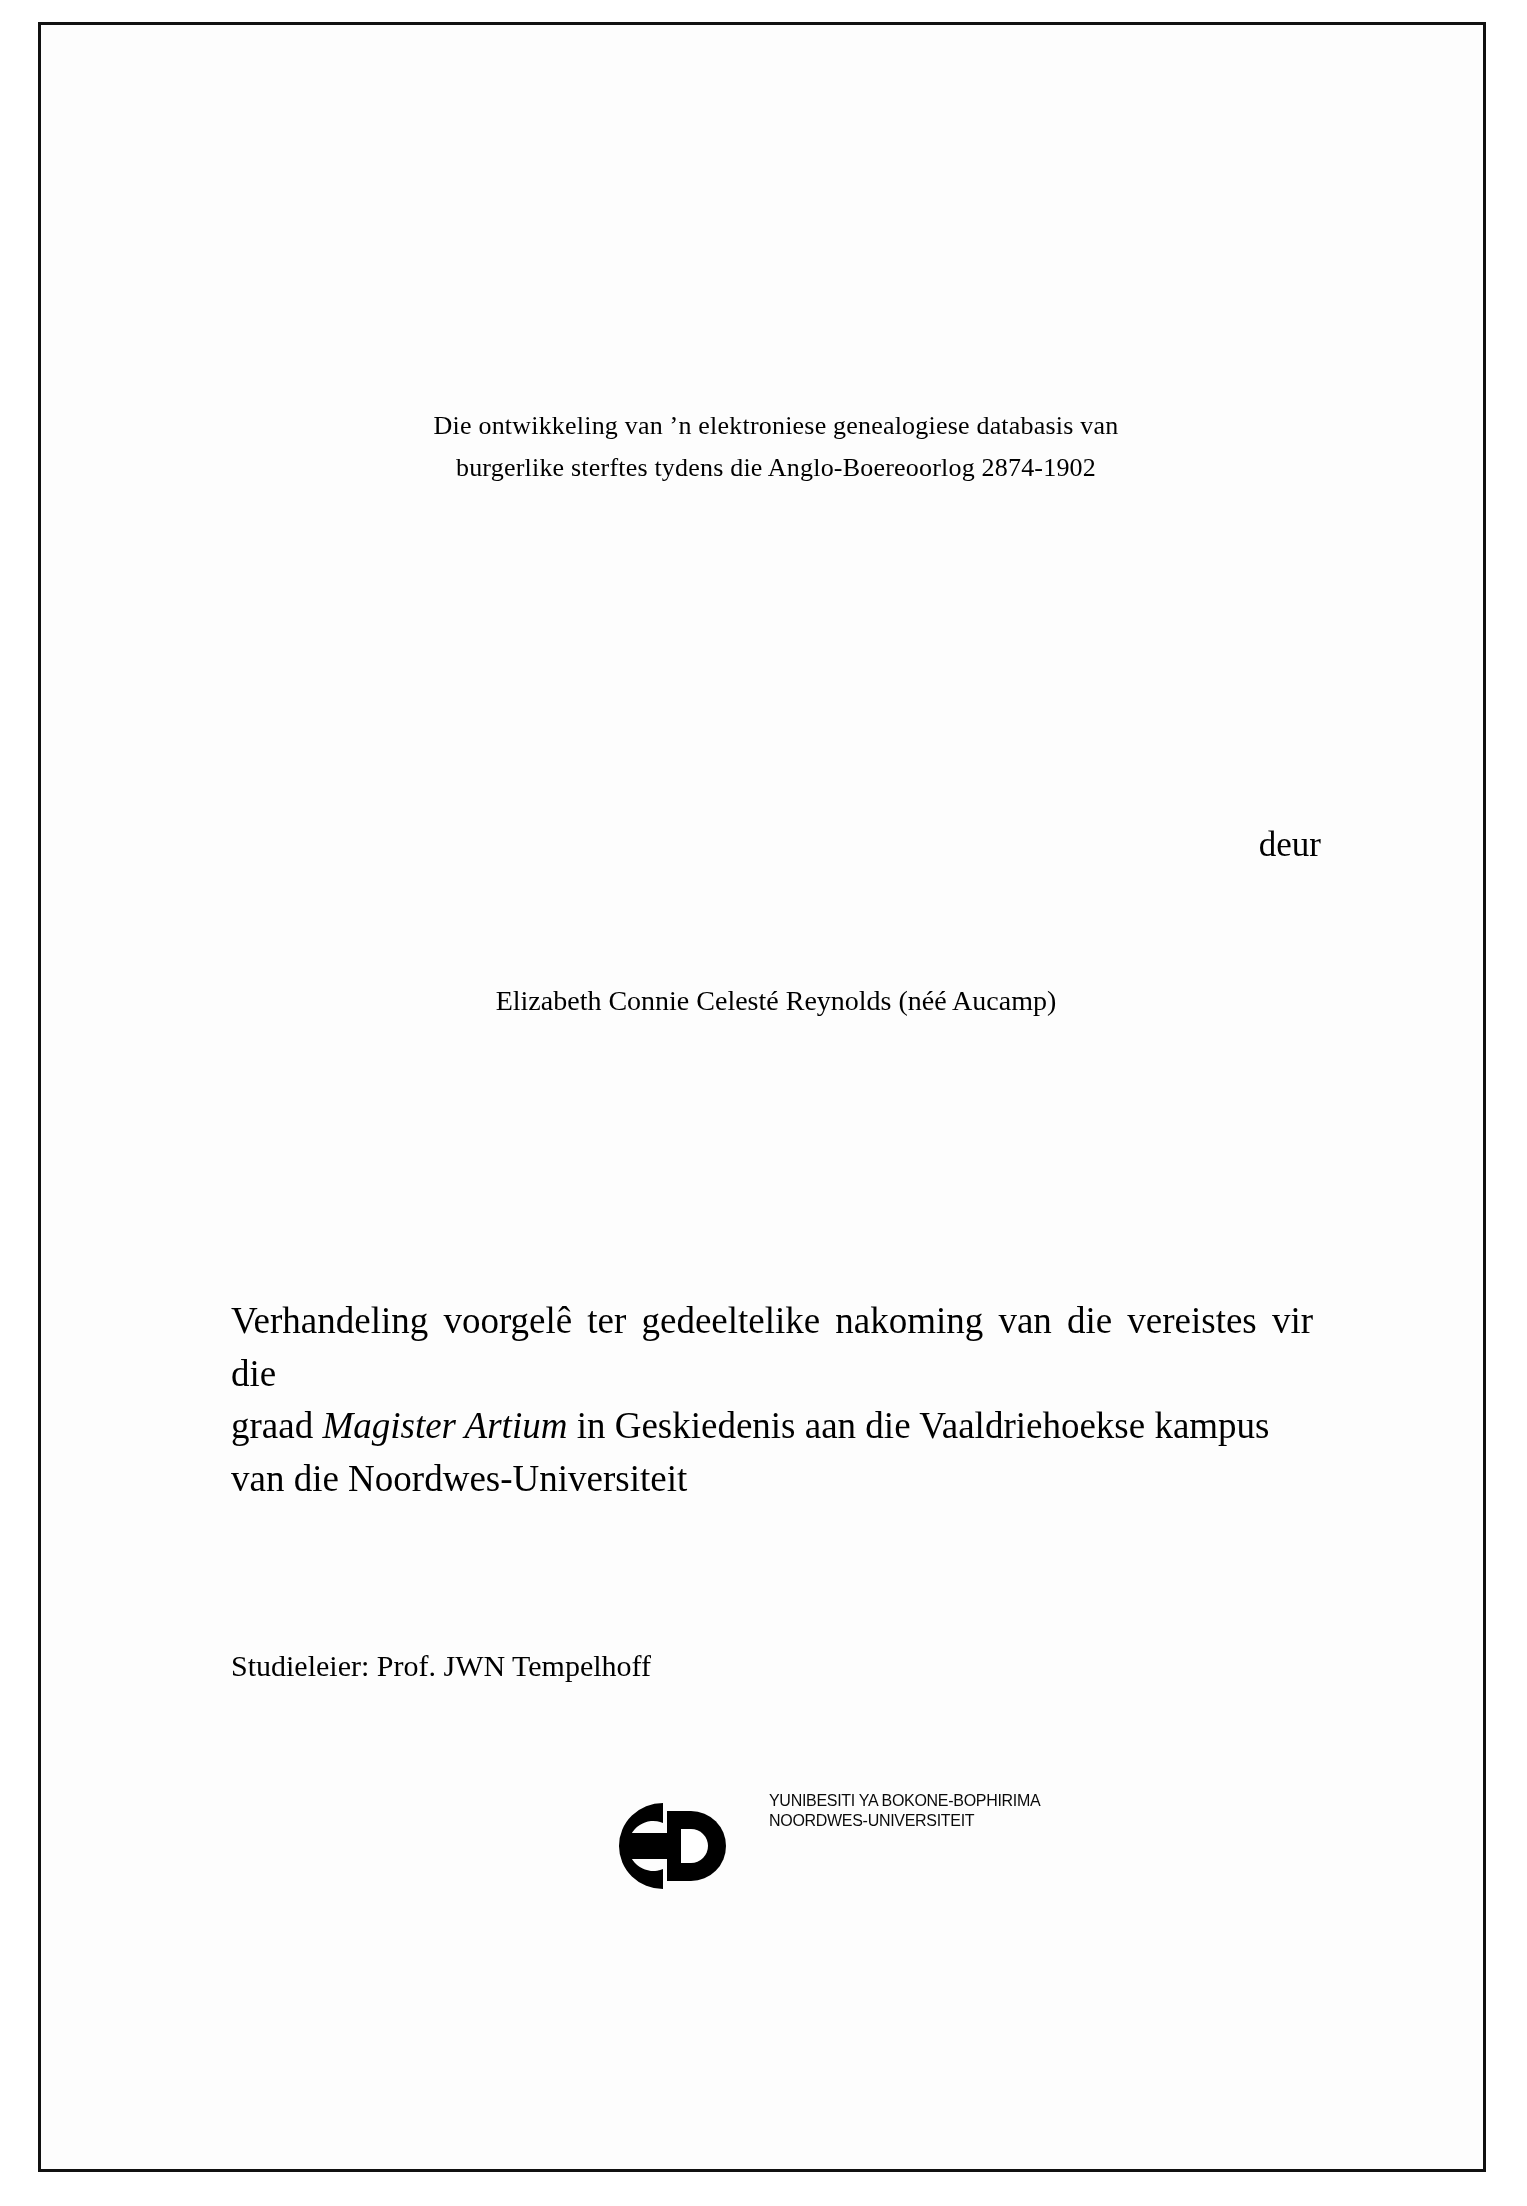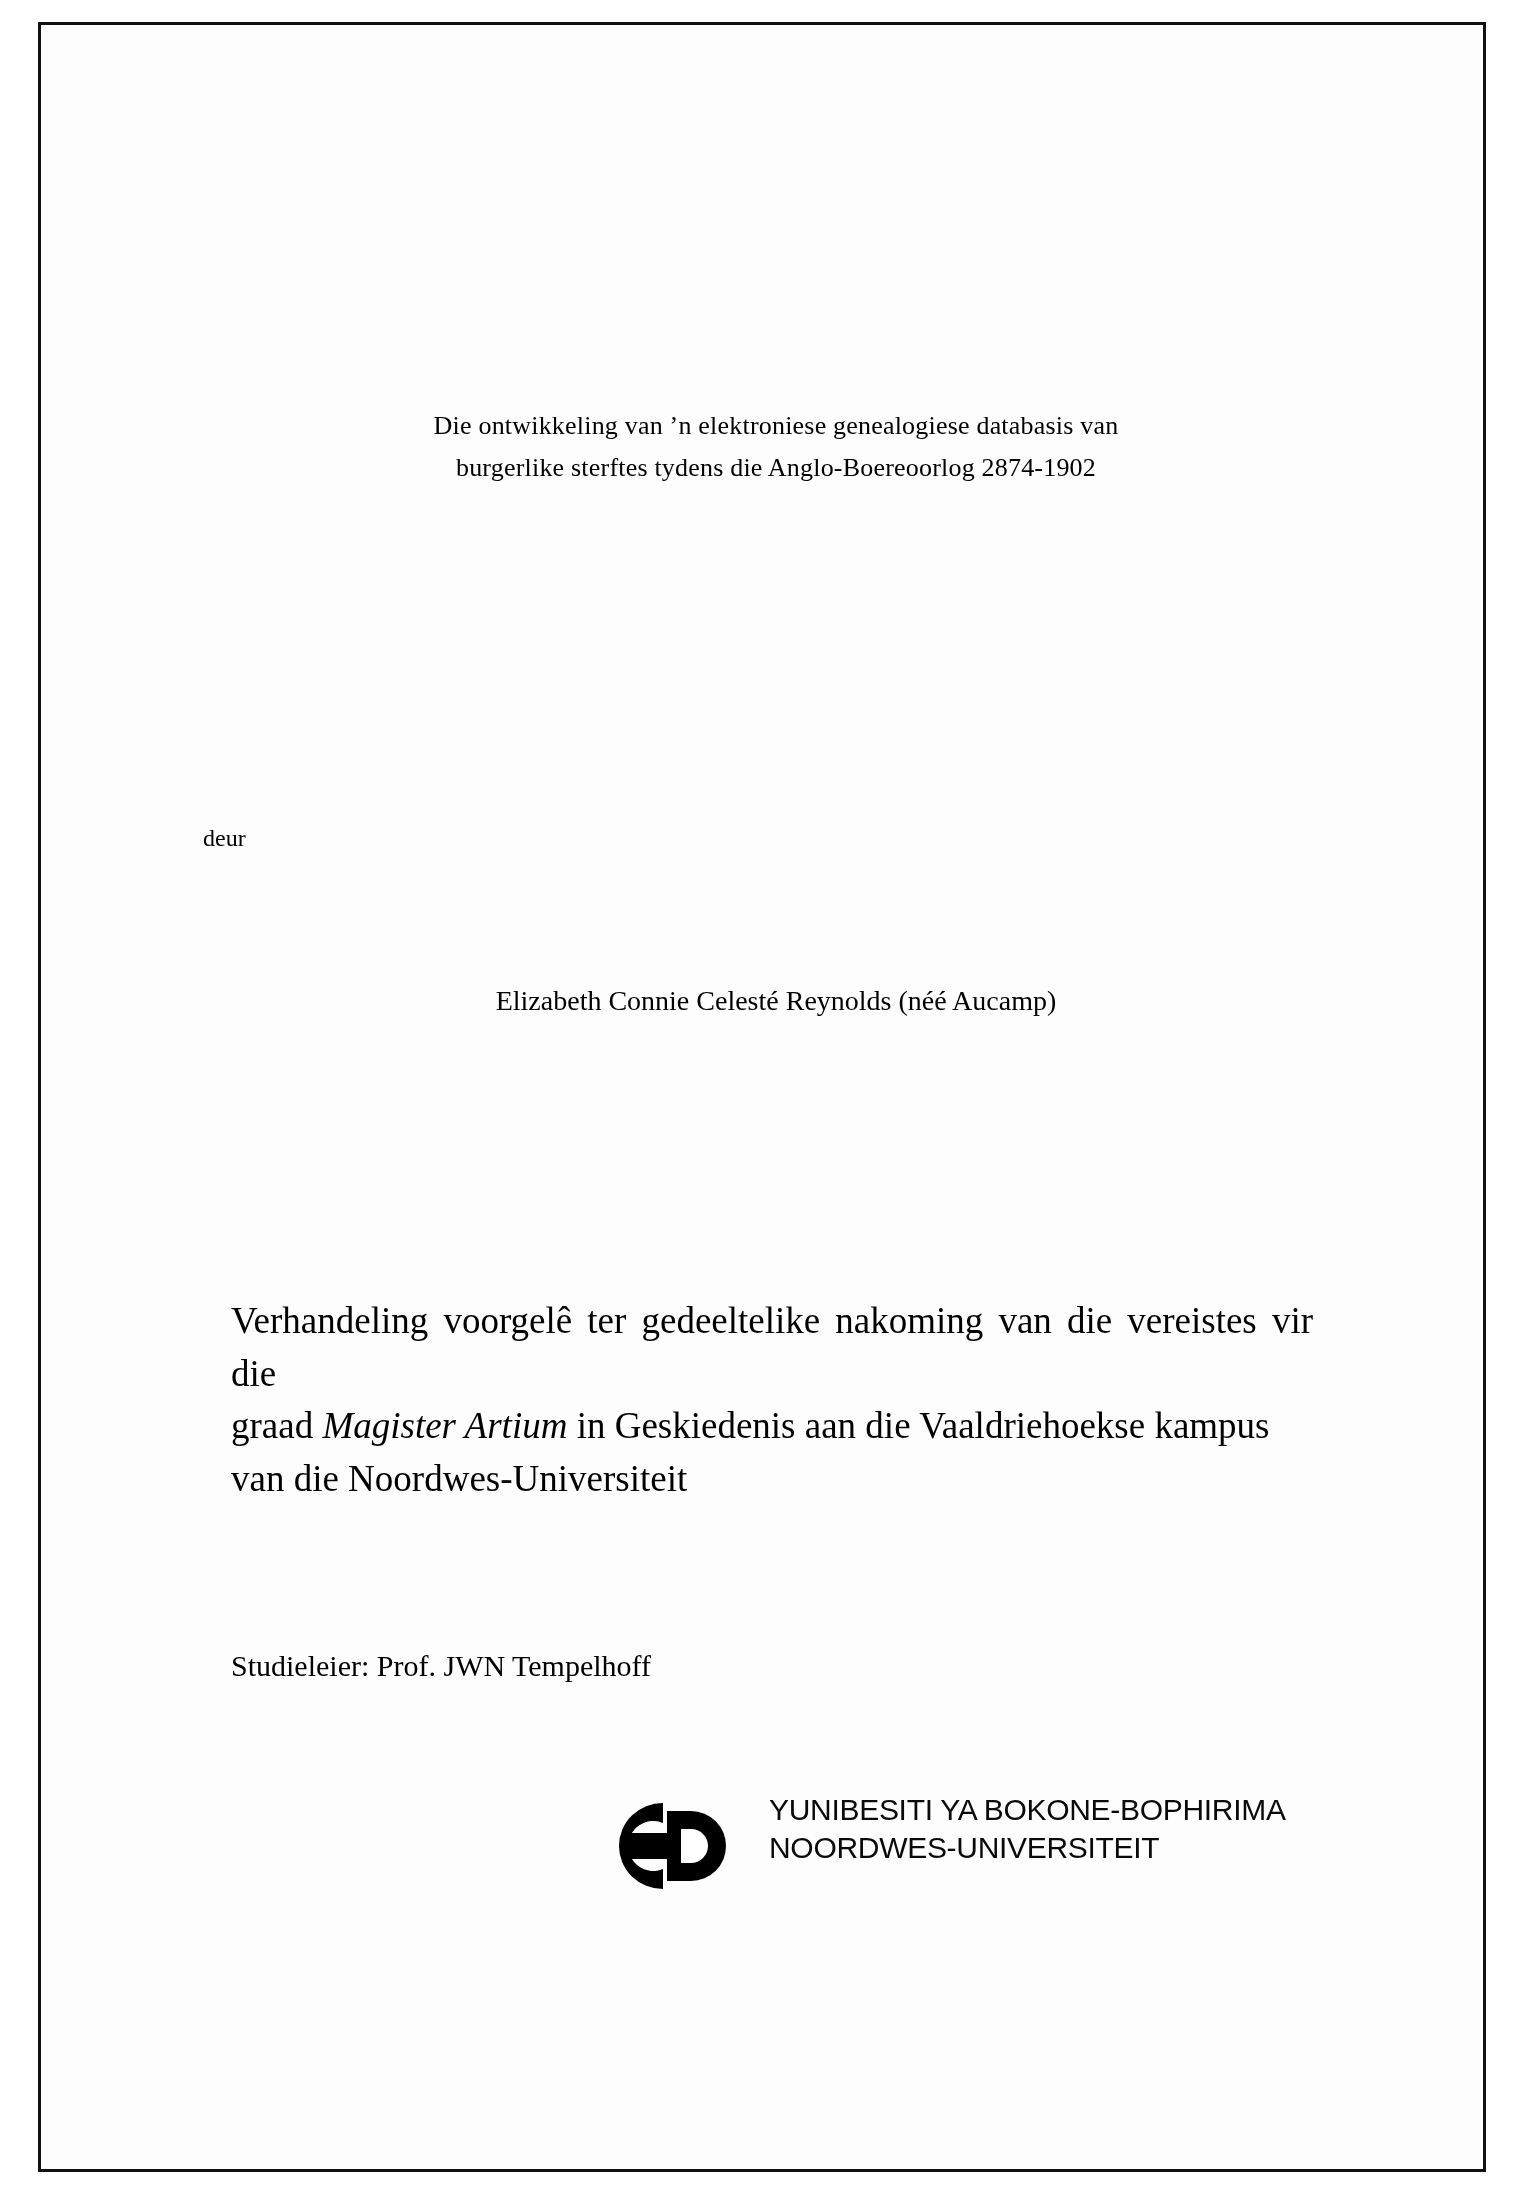--- a/index.html
+++ b/index.html
@@ -55,25 +55,25 @@
     font-size: 26px;
     line-height: 1.62;
     letter-spacing: 0.2px;
   }
   .title .line2 {
     display: block;
   }
 
   .byword {
     position: absolute;
-    left: 12px;
+    left: 20px;
     top: 740px;
     width: 1110px;
-    text-align: left;
-    font-size: 24px;
+    text-align: right;
+    font-size: 35px;
   }
 
   .author {
     position: absolute;
     left: 30px;
     top: 900px;
     width: 1110px;
     text-align: center;
     font-size: 28px;
   }
@@ -124,21 +124,21 @@
     left: 0px;
     top: 6px;
     width: 190px;
     height: 110px;
   }
   .logo-text {
     position: absolute;
     left: 198px;
     top: 6px;
     font-family: "Liberation Sans", sans-serif;
-    font-size: 30px;
+    font-size: 16px;
     line-height: 1.28;
     letter-spacing: -0.3px;
     font-weight: 400;
     color: #0a0a0a;
     white-space: nowrap;
   }
   .logo-text span {
     display: block;
   }
 </style>

